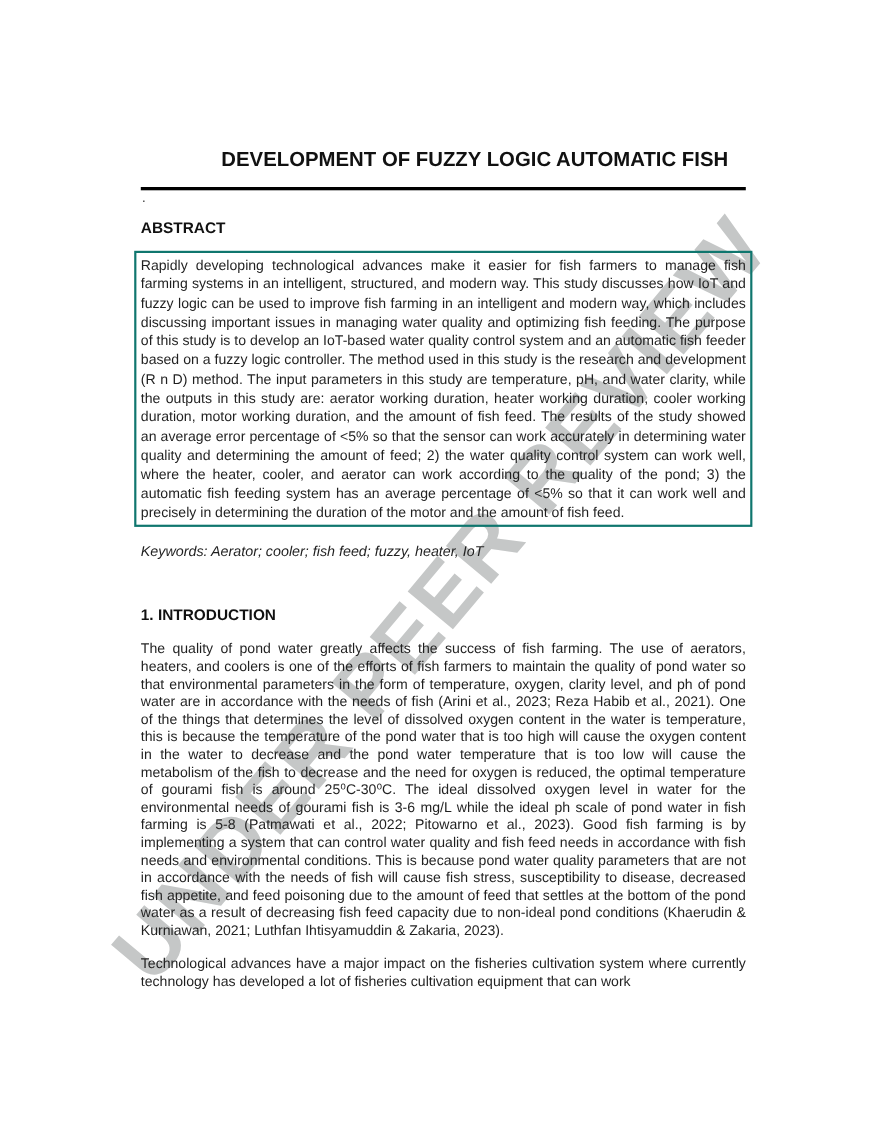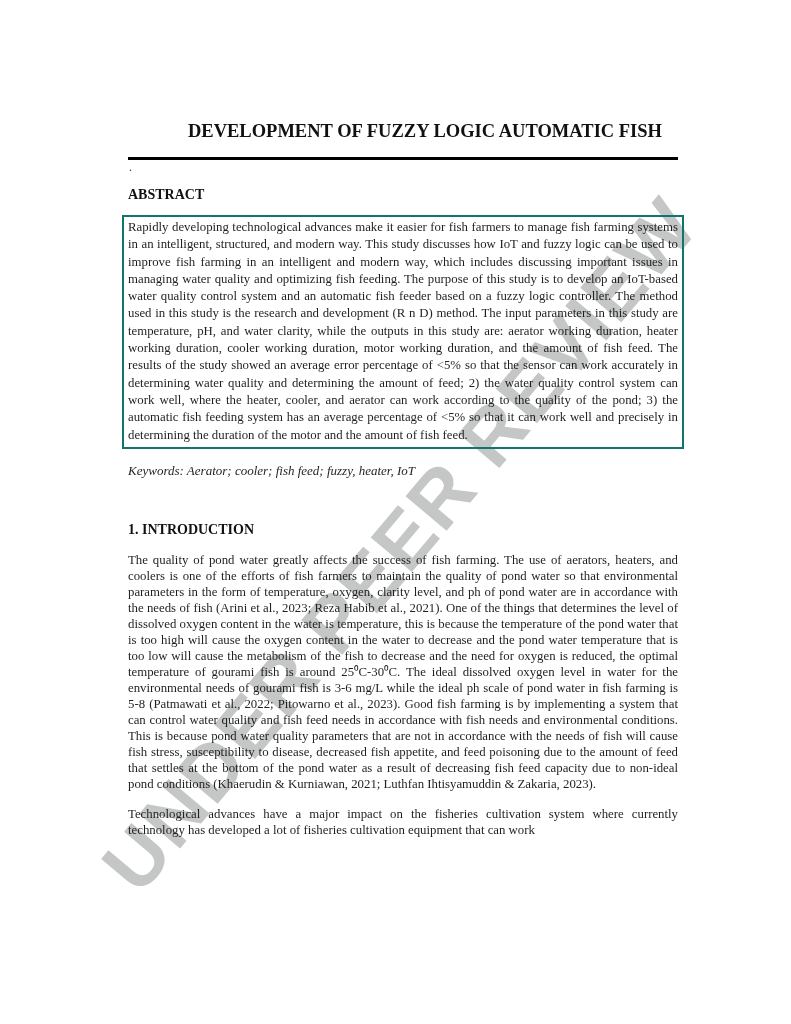--- a/index.html
+++ b/index.html
@@ -25,24 +25,23 @@
     font-size: 78px;
     font-weight: bold;
     letter-spacing: 2px;
     white-space: nowrap;
     z-index: 0;
     user-select: none;
   }
   .content {
     position: absolute;
     left: 128px;
-    top: 4px;
+    top: 17px;
     width: 550px;
     z-index: 1;
-    font-family: Liberation Serif, serif;
   }
   .title {
     margin: 116px 0 0 0;
     padding: 0 16px 0 0;
     font-size: 18.5px;
     font-weight: bold;
     line-height: 23px;
     text-align: right;
     color: #111111;
   }

